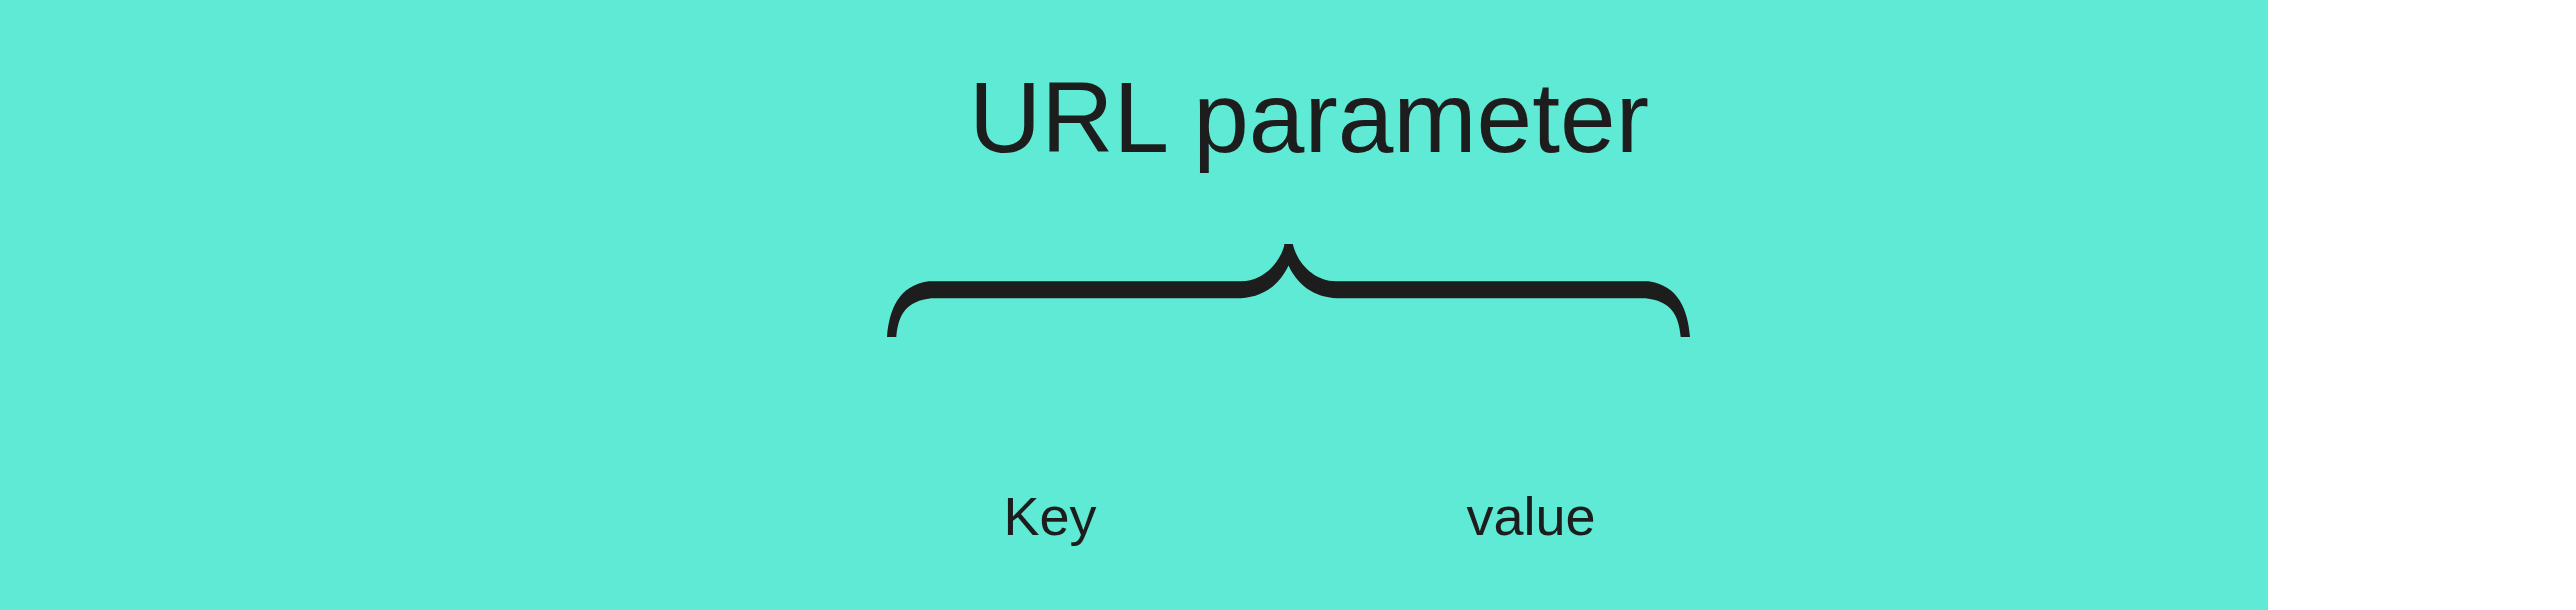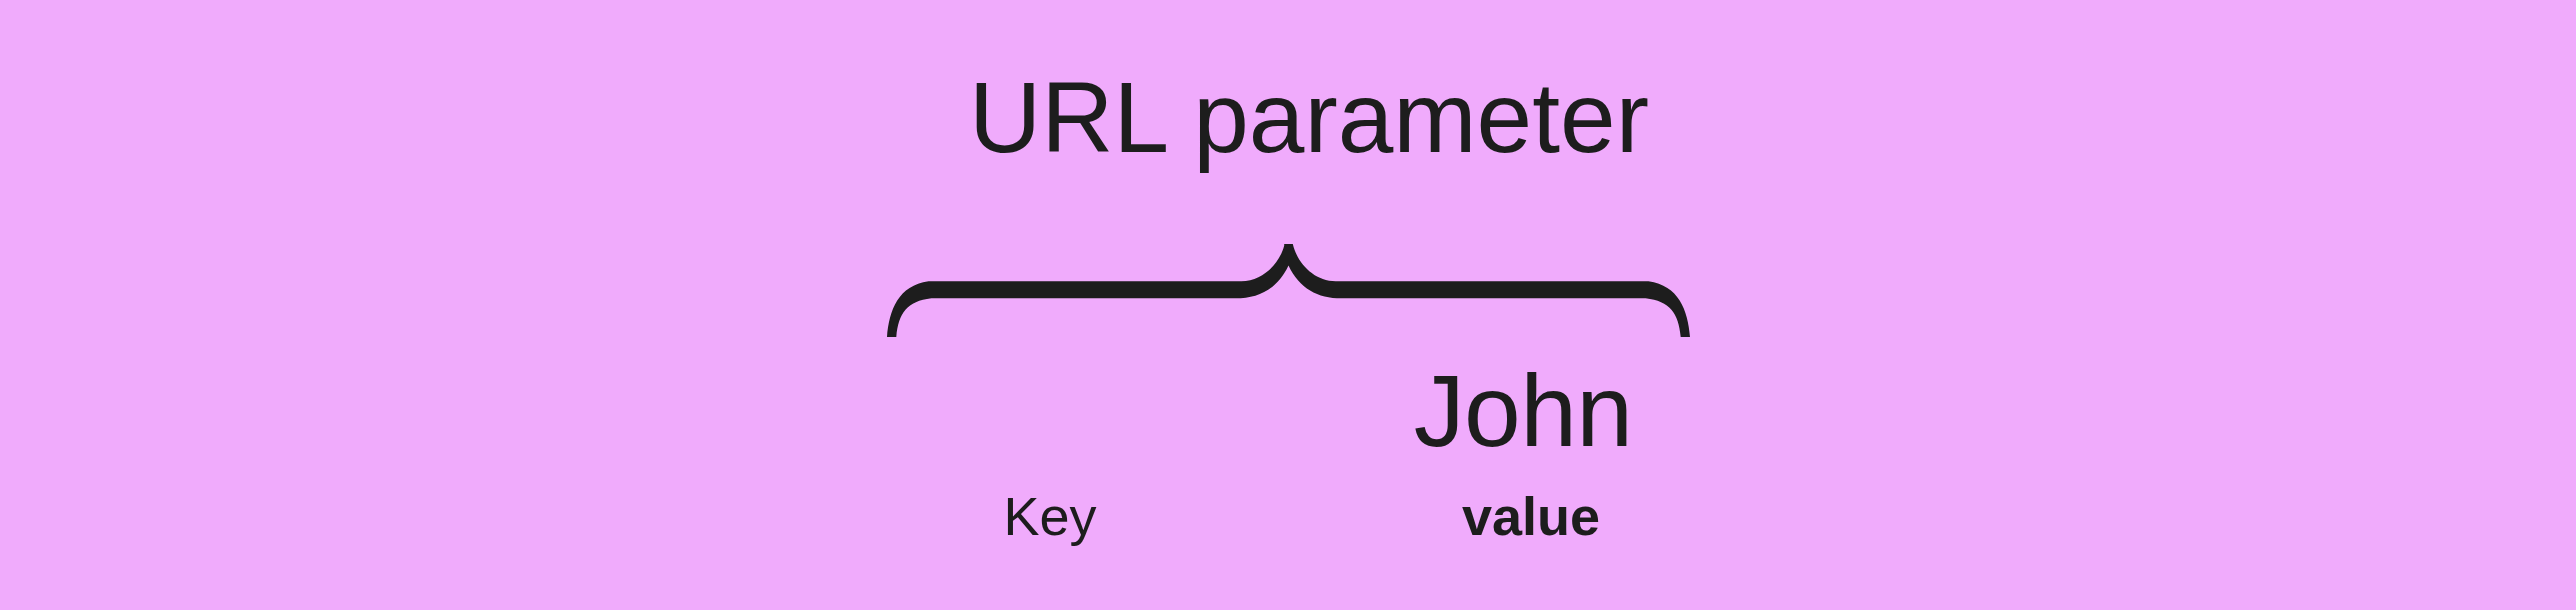--- a/index.html
+++ b/index.html
@@ -2,23 +2,23 @@
 <html style="font-size:11.4px"><head>
 <meta charset="utf-8">
 <style>
   html, body {
     margin: 0;
     padding: 0;
     background: #ffffff;
   }
   .canvas {
     position: relative;
-    width: 2576px;
+    width: 2268px;
     height: 610px;
-    background: #f0abfc;
+    background: #5eead4;
     overflow: hidden;
     font-family: "Liberation Sans", "DejaVu Sans", sans-serif;
     color: #1d1d1d;
   }
   .abs {
     position: absolute;
     white-space: nowrap;
     line-height: 1;
   }
   .centered {
@@ -35,21 +35,21 @@
     font-size: 102px;
     letter-spacing: -0.7px;
   }
   .word-key   { left: 1046px; }
   .word-value { left: 1523px; }
   .small-label {
     top: 489px;
     font-size: 54px;
   }
   .label-key   { left: 1050px; text-align: center; }
-  .label-value { left: 1531px; font-weight: bold; }
+  .label-value { left: 1531px; }
   .brace {
     position: absolute;
     left: 887px;
     top: 244px;
     width: 803px;
     height: 93px;
   }
   .brace svg { display: block; width: 100%; height: 100%; }
 </style>
 </head>
@@ -76,20 +76,19 @@
         L 635,76
         C 602,76 576,62 561,30
         C 546,62 520,76 487,76
         L 62,76
         C 28,80 16,97 13,130
         Z"></path>
     </svg>
   </div>
 
 
-  <div class="abs centered big-word word-value">John</div>
 
   <div class="abs centered small-label label-key">Key</div>
 
   <div class="abs centered small-label label-value">value</div>
 
 </div>
 
 
 </body></html>

